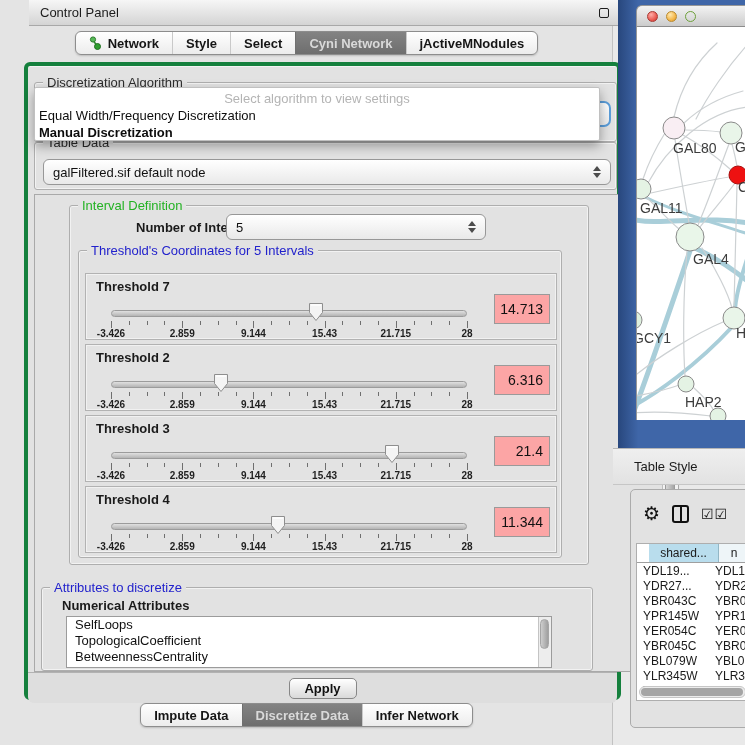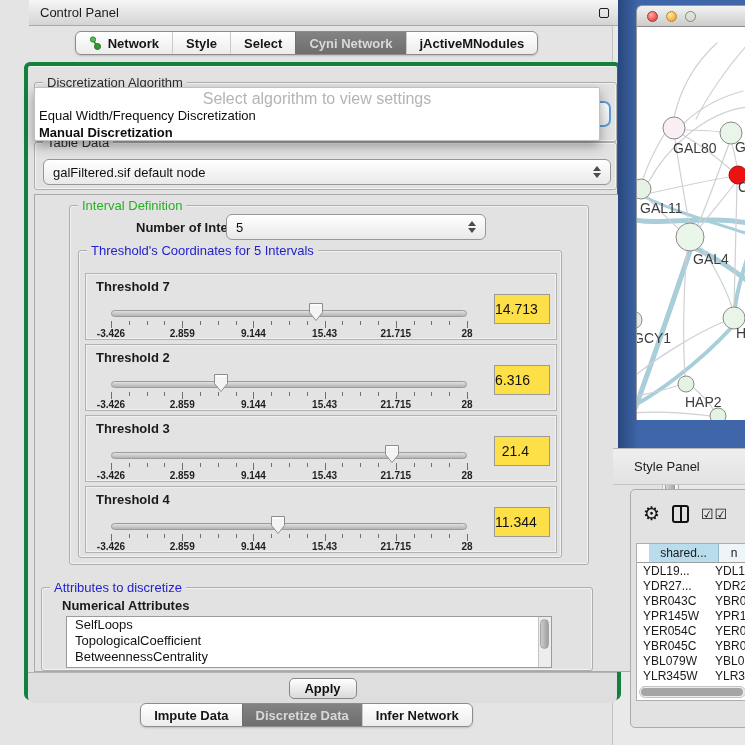--- a/index.html
+++ b/index.html
@@ -33,21 +33,21 @@
   .tlabel.green{color:#23b223;}
   .tlabel.blue{color:#2222cc;}
 
   #algo-group{left:6px;top:16px;width:583px;height:60px;}
   #algo-combo{position:absolute;left:8px;top:18px;width:568px;height:26px;border:2px solid #5b9dd9;border-radius:7px;
        background:linear-gradient(#ffffff,#ececec);}
 
   
   #algo-popup{position:absolute;left:6px;top:21px;width:566px;height:54px;background:#fff;border:1px solid #c0c0c0;
        border-radius:2px;box-shadow:0 5px 12px rgba(0,0,0,.35);z-index:40;padding-top:2px;}
-  #algo-popup .prompt{text-align:center;color:#b4b4b4;font-size:16px;line-height:17px;}
+  #algo-popup .prompt{text-align:center;color:#b4b4b4;font-size:13px;line-height:17px;}
   #algo-popup .pitem{font-size:13px;line-height:17px;padding-left:4px;color:#0d0d0d;}
   #algo-popup .pitem.bold{font-weight:bold;}
 
   #tabledata-group{left:6px;top:76px;width:583px;height:48px;}
   .combo{position:absolute;display:flex;align-items:center;padding:0 9px;font-size:13px;color:#111;height:26px;
        background:linear-gradient(#ffffff,#e9e9e9);border:1px solid #979797;border-radius:6px;}
   .stepper{margin-left:auto;display:flex;flex-direction:column;gap:2px;align-items:center;}
   .stepper i{display:block;width:0;height:0;border-left:4px solid transparent;border-right:4px solid transparent;}
   .stepper .up{border-bottom:5px solid #4c4c4c;}
   .stepper .down{border-top:5px solid #4c4c4c;}
@@ -67,22 +67,22 @@
   .thr-box{position:absolute;left:6px;width:472px;height:67px;border:1px solid #b2b2b2;background:#e3e3e3;
        box-shadow:inset 0 0 0 1px rgba(255,255,255,.5);}
   .thr-title{position:absolute;left:10px;top:5px;font-size:13px;font-weight:bold;}
   .thr-track{position:absolute;left:25px;top:36px;width:356px;height:7px;border:1px solid #9b9b9b;border-radius:4px;
        background:linear-gradient(#e0e0e0,#b4b4b4);}
   .thr-handle{position:absolute;top:28px;width:16px;height:20px;}
   .tick{position:absolute;width:1px;background:#6f6f6f;}
   .tick.minor{top:47px;height:4px;}
   .tick.major{top:47px;height:7px;}
   .ticklab{position:absolute;top:54px;width:48px;text-align:center;font-size:10px;font-weight:bold;color:#1f1f1f;}
-  .thr-value{position:absolute;left:408px;top:20px;width:56px;height:30px;background:#fde047;border:1px solid #9a9a9a;
-       font-size:14px;line-height:28px;text-align:right;padding-right:20px;color:#111;}
+  .thr-value{position:absolute;left:408px;top:20px;width:56px;height:30px;background:#fca5a5;border:1px solid #9a9a9a;
+       font-size:14px;line-height:28px;text-align:right;padding-right:6px;color:#111;}
 
   #attr-group{left:6px;top:392px;width:552px;height:84px;}
   #numattr-label{position:absolute;left:20px;top:10px;font-size:13px;font-weight:bold;}
   #attr-list{position:absolute;left:24px;top:28px;width:486px;height:52px;background:#fff;border:1px solid #9b9b9b;overflow:hidden;}
   .attr-item{font-size:13px;line-height:16px;padding-left:8px;color:#111;white-space:nowrap;}
   #attr-vscroll{position:absolute;right:0;top:0;width:13px;height:100%;background:#ededed;border-left:1px solid #c4c4c4;}
   #attr-vscroll .thumb{position:absolute;left:1px;top:2px;width:9px;height:30px;border-radius:5px;
        background:linear-gradient(90deg,#cdcdcd,#9f9f9f);border:1px solid #a5a5a5;}
 
   #apply-row{position:absolute;left:0;top:606px;width:100%;height:31px;border-top:1px solid #b2b2b2;background:#dedede;
@@ -441,21 +441,21 @@
             <text x="56" y="237" font-size="14" font-family="&quot;Liberation Sans&quot;,sans-serif" fill="#3c3c3c">GAL4</text>
             <text x="-4" y="316" font-size="14" font-family="&quot;Liberation Sans&quot;,sans-serif" fill="#3c3c3c">GCY1</text>
             <text x="99" y="311" font-size="14" font-family="&quot;Liberation Sans&quot;,sans-serif" fill="#3c3c3c">H</text>
             <text x="48" y="380" font-size="14" font-family="&quot;Liberation Sans&quot;,sans-serif" fill="#3c3c3c">HAP2</text>
           </svg>
       </div>
     </div>
   </div>
 
   <div id="tp-header">
-    <span>Style Panel</span>
+    <span>Table Style</span>
   </div>
 
   <div id="tp-card">
     <div id="tp-toolbar">
       <span class="gear">⚙</span>
       <span class="colsicon"></span>
       <span class="checks">
         <span>☑</span>
           <span>☑</span>
       </span>

